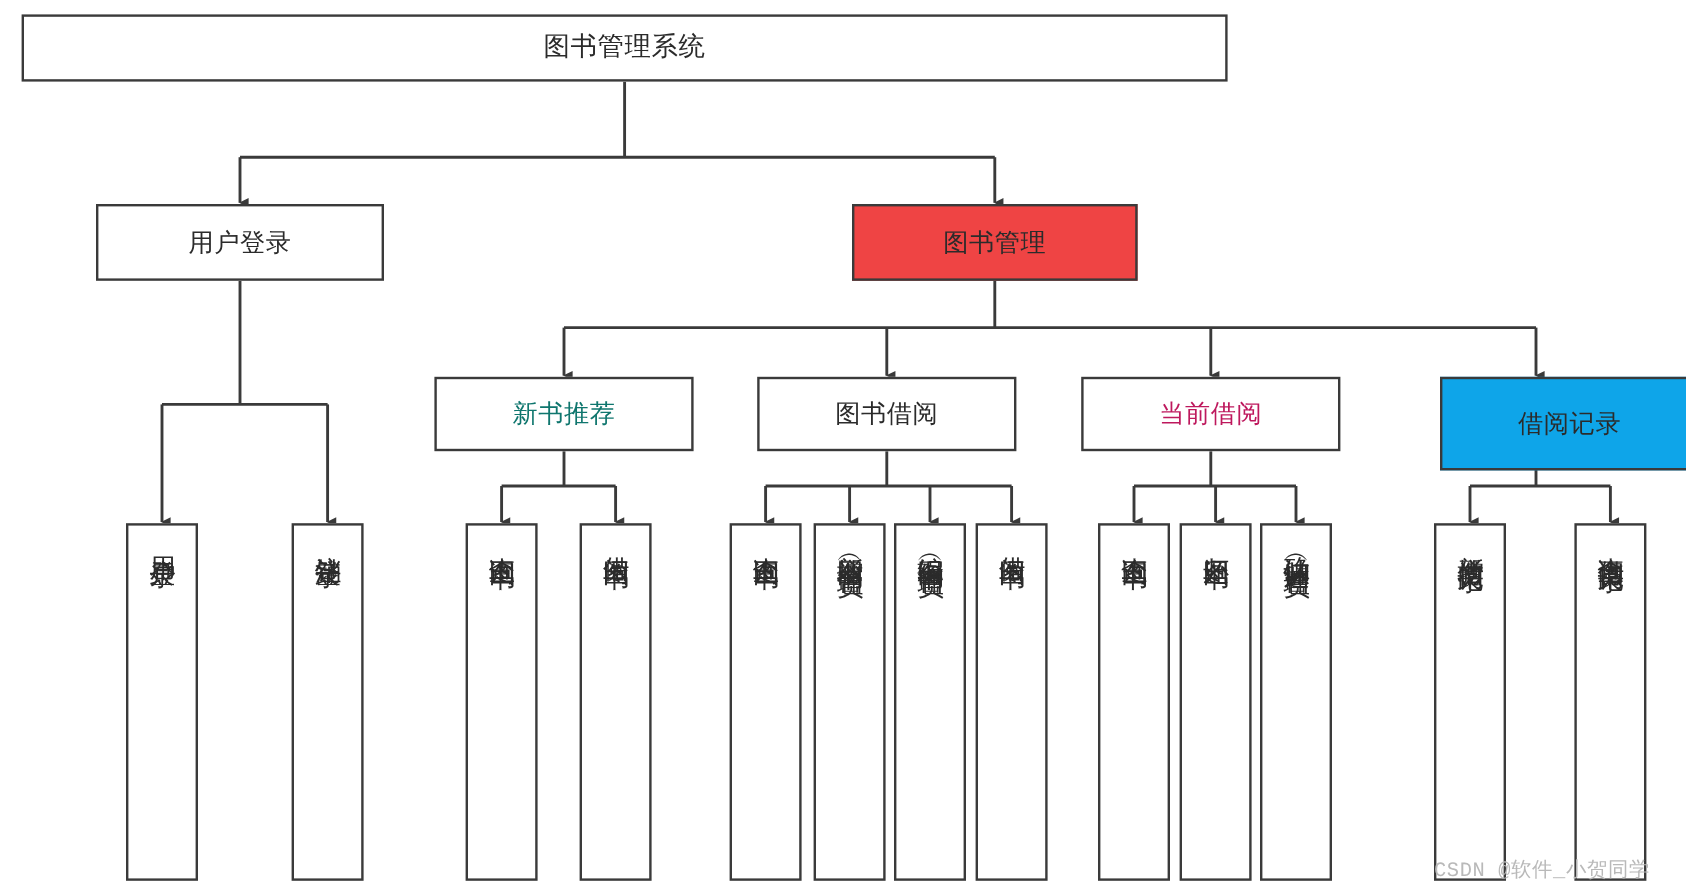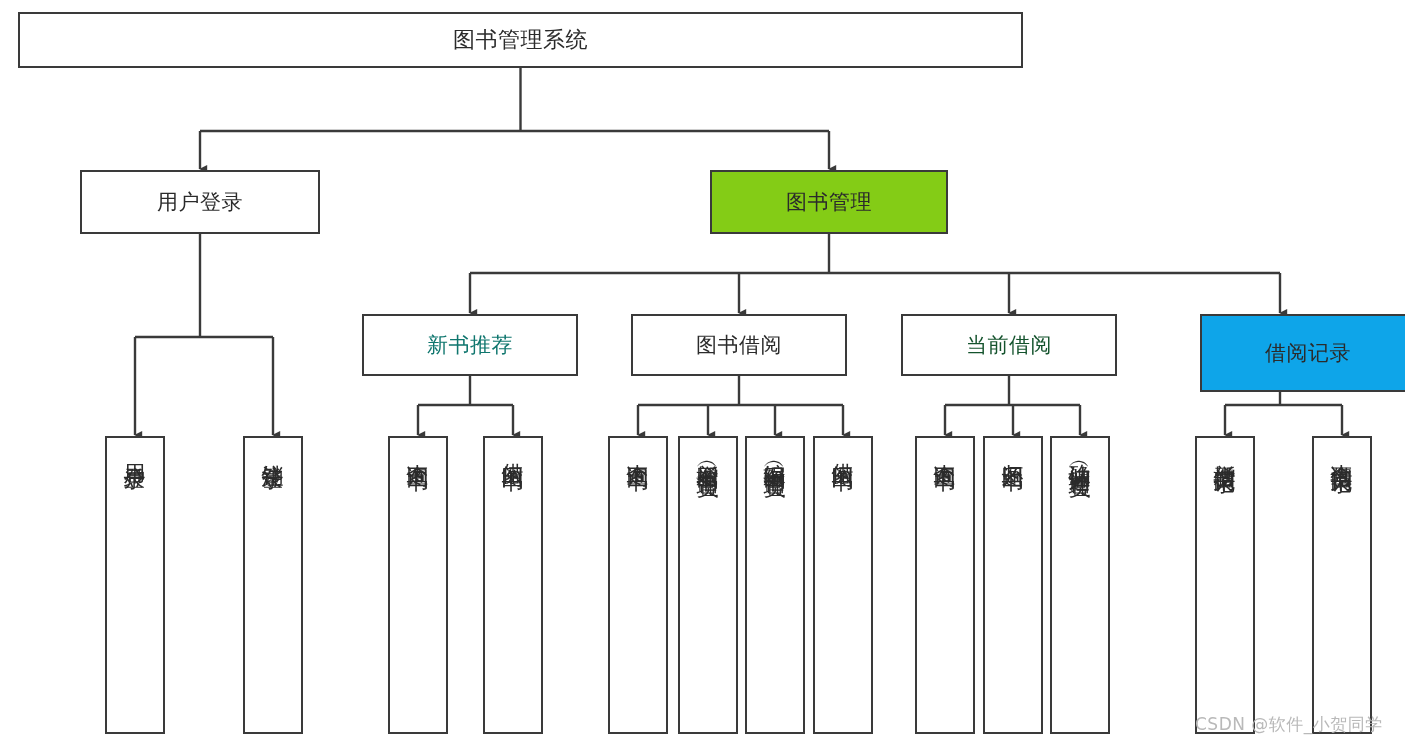--- a/index.html
+++ b/index.html
@@ -57,20 +57,21 @@
     line-height: 1.05;
   }
   .node.root .node-label { font-size: 22px; }
   .watermark {
     position: absolute;
     color: #b9b9b9;
     font-size: 17px;
     letter-spacing: 0.5px;
     white-space: nowrap;
     pointer-events: none;
+    font-family: Liberation Mono, monospace;
   }
 </style>
 </head>
 <body>
 
 <div id="diagram-root">
   <svg id="edges-layer" viewBox="0 0 1405 747" xmlns="http://www.w3.org/2000/svg">
     <defs>
       <marker id="arrowhead" markerWidth="9" markerHeight="9" refX="4.5" refY="7.6" orient="auto" markerUnits="userSpaceOnUse">
         <polygon points="0.6,0.4 8.4,0.4 4.5,8.4" fill="#3a3a3a"></polygon>
@@ -113,31 +114,31 @@
       </g>
   </svg>
 
   <div id="nodes-layer">
       <div class="node horizontal root" style="left: 18px; top: 12px; width: 1005px; height: 56px; border-color: rgb(58, 58, 58); background: rgb(255, 255, 255);">
         <span class="node-label" style="color: rgb(43, 43, 43);">图书管理系统</span>
       </div>
       <div class="node horizontal" style="left: 80px; top: 170px; width: 240px; height: 64px; border-color: rgb(58, 58, 58); background: rgb(255, 255, 255);">
         <span class="node-label" style="color: rgb(43, 43, 43);">用户登录</span>
       </div>
-      <div class="node horizontal" style="left: 710px; top: 170px; width: 238px; height: 64px; border-color: rgb(58, 58, 58); background: #84cc16;">
+      <div class="node horizontal" style="left: 710px; top: 170px; width: 238px; height: 64px; border-color: rgb(58, 58, 58); background: #ef4444;">
         <span class="node-label" style="color: rgb(43, 43, 43);">图书管理</span>
       </div>
       <div class="node horizontal" style="left: 362px; top: 314px; width: 216px; height: 62px; border-color: rgb(58, 58, 58); background: rgb(255, 255, 255);">
         <span class="node-label" style="color: #0f766e;">新书推荐</span>
       </div>
       <div class="node horizontal" style="left: 631px; top: 314px; width: 216px; height: 62px; border-color: rgb(58, 58, 58); background: rgb(255, 255, 255);">
         <span class="node-label" style="color: rgb(43, 43, 43); font-family: Liberation Serif, serif;">图书借阅</span>
       </div>
       <div class="node horizontal" style="left: 901px; top: 314px; width: 216px; height: 62px; border-color: rgb(58, 58, 58); background: rgb(255, 255, 255);">
-        <span class="node-label" style="color: #14532d;">当前借阅</span>
+        <span class="node-label" style="color: #be185d;">当前借阅</span>
       </div>
       <div class="node horizontal" style="left: 1172px; top: 314px; width: 216px; height: 78px; border-color: rgb(58, 58, 58); background: #0ea5e9; margin-left: 28px;">
         <span class="node-label" style="color: rgb(43, 43, 43);">借阅记录</span>
       </div>
       <div class="node vertical" style="left: 105px; top: 436px; width: 60px; height: 298px; border-color: rgb(58, 58, 58); background: rgb(255, 255, 255);">
         <span class="node-label" style="color: rgb(43, 43, 43);">用户登录</span>
       </div>
       <div class="node vertical" style="left: 243px; top: 436px; width: 60px; height: 298px; border-color: rgb(58, 58, 58); background: rgb(255, 255, 255);">
         <span class="node-label" style="color: rgb(43, 43, 43);">注销登录</span>
       </div>

